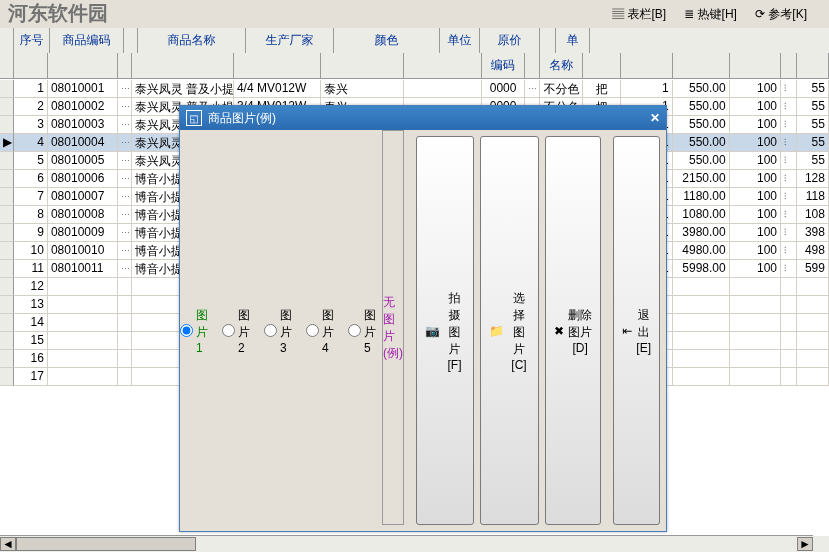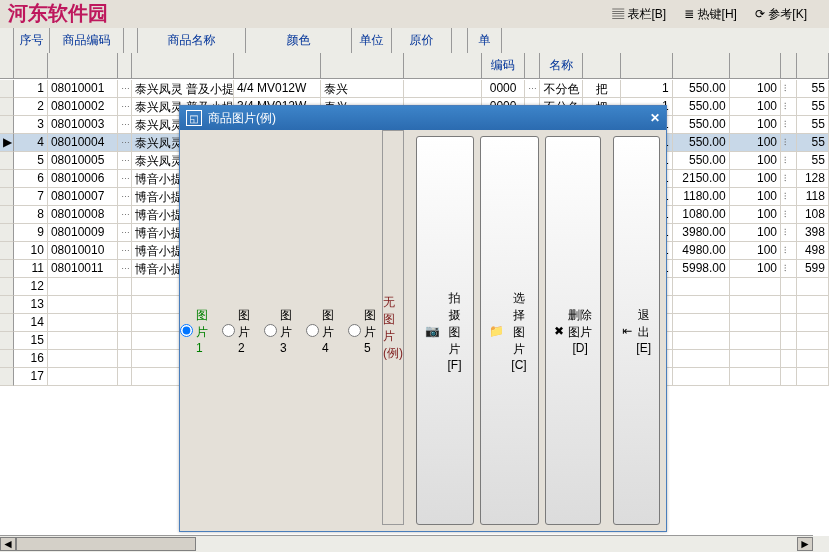--- a/index.html
+++ b/index.html
@@ -1,19 +1,19 @@
 <!DOCTYPE html>
 <html><head>
 <meta charset="utf-8">
 <style>
 html,body{margin:0;padding:0;font-family:"SimSun","Microsoft YaHei",sans-serif;font-size:12px;background:#e4e0d8;width:829px;height:552px;overflow:hidden;color:#000}
 .topbar{display:flex;justify-content:flex-end;align-items:center;gap:18px;padding:6px 22px;background:#e4e0d8;border-bottom:1px solid #bfbfbf}
 .topbar .tb-item{cursor:pointer}
 .watermark{position:absolute;left:8px;top:0;font-size:20px;color:#2a7ab5;font-weight:bold}
-.watermark .cn{color:#be185d}
+.watermark .cn{color:#737373}
 .watermark .url{position:absolute;left:10px;top:26px;font-size:13px;color:#ff9900;font-weight:500}
 .grid{background:#fff;position:absolute;left:0;top:28px;right:0;bottom:0}
 .head-row{display:flex;background:#ecece7;border-bottom:1px solid #999}
 .head-row.sub{border-top:0}
 .hcell{border-right:1px solid #999;padding:4px 4px;text-align:center;color:#003399;box-sizing:border-box}
 .hcell.black{color:#000}
 .w-h{width:14px}
 .w-idx{width:36px}
 .w-code{width:74px}
 .w-dots{width:14px}
@@ -47,21 +47,21 @@
 .corner{position:absolute;right:0;bottom:0;width:16px;height:16px;background:#ecece7}
 .dialog{position:absolute;left:179px;top:105px;width:486px;height:425px;border:1px solid #4a7ebb;box-shadow:0 0 3px rgba(0,0,0,.3);z-index:10}
 .dialog .titlebar{height:24px;background:linear-gradient(#3d84c9,#2b6bb0);display:flex;align-items:center;padding:0 6px;color:#fff;font-size:12px}
 .dialog .titlebar .ticon{width:14px;height:14px;border:1px solid #fff;margin-right:6px;font-size:10px;display:flex;align-items:center;justify-content:center}
 .dialog .close{margin-left:auto;cursor:pointer;font-weight:bold}
 .dialog .body{background:#e4e0d8;height:calc(100% - 24px);display:flex;flex-direction:row}
 .radio-row{display:flex;justify-content:center;gap:14px;padding:14px 0}
 .radio-row label{display:inline-flex;align-items:center;gap:3px;cursor:pointer}
 .radio-row input{margin:0}
 .radio-row .sel{color:#008000}
-.canvas{flex:1;border:1px solid #9a9a9a;margin:0 6px 6px;background:#e4e0d8;display:flex;align-items:center;justify-content:center;color:#7f1d1d}
+.canvas{flex:1;border:1px solid #9a9a9a;margin:0 6px 6px;background:#e4e0d8;display:flex;align-items:center;justify-content:center;color:#a21caf}
 .buttons{display:flex;gap:6px;padding:6px}
 .buttons button{font-family:inherit;font-size:12px;background:linear-gradient(#fff,#dcdcdc);border:1px solid #7a7a7a;border-radius:3px;padding:3px 8px;display:inline-flex;align-items:center;gap:4px;cursor:pointer}
 .buttons .grow{flex:1}
 .dots{color:#666;font-size:9px;text-align:center}
 </style>
 </head>
 <body>
 
 <div class="watermark">
   <span class="cn">河东软件园</span>
@@ -74,20 +74,21 @@
   <span class="tb-item"><span>⟳</span> <span>参考[K]</span></span>
 </div>
 
 <div class="grid">
   <div class="head-row">
     <div class="hcell black w-h"></div>
     <div class="hcell w-idx">序号</div>
     <div class="hcell w-code">商品编码</div>
     <div class="hcell black w-dots"></div>
     <div class="hcell w-name">商品名称</div>
+    <div class="hcell w-maker">生产厂家</div>
     <div class="hcell w-color" style="padding:0">
       <div style="padding:4px">颜色</div>
     </div>
     <div class="hcell w-unit" style="display:flex;align-items:center;justify-content:center">单位</div>
     <div class="hcell w-price" style="display:flex;align-items:center;justify-content:center">原价</div>
     <div class="hcell black w-ddots"></div>
     <div class="hcell w-dan" style="display:flex;align-items:center;justify-content:center">单</div>
   </div>
   <div class="head-row sub" style="position:relative;top:-1px">
     <div class="hcell black w-h"></div>

